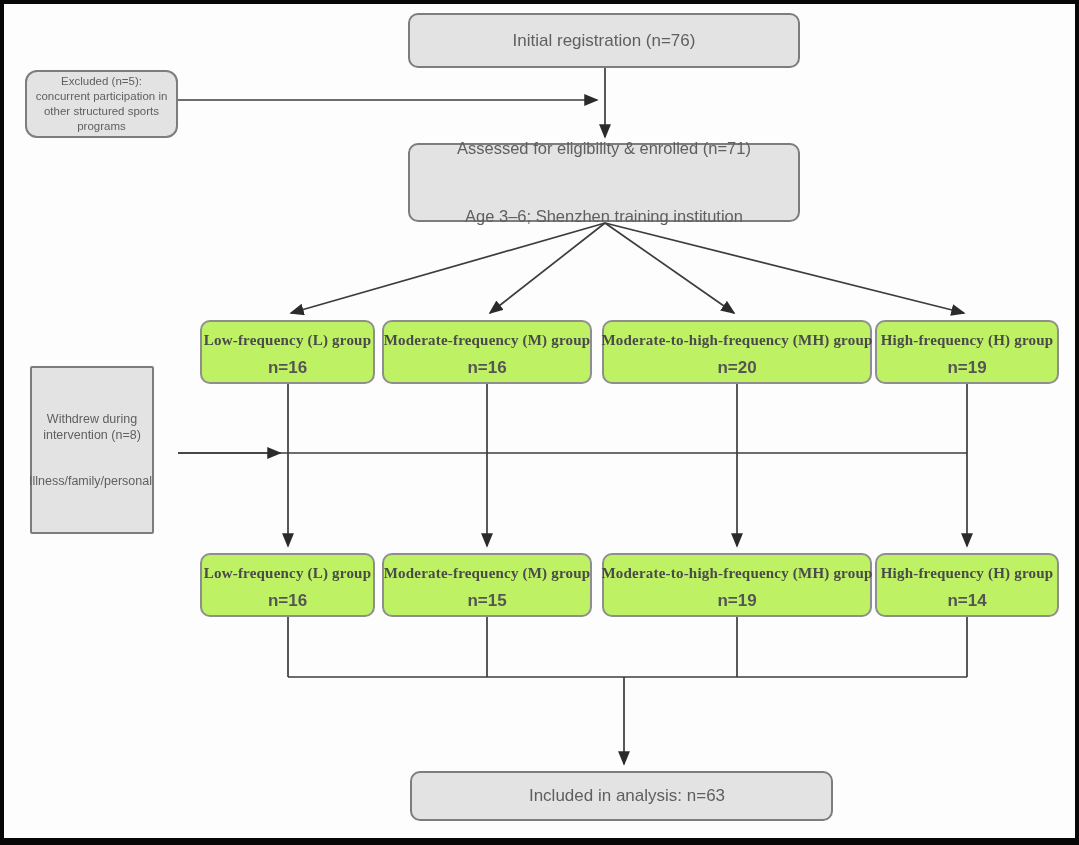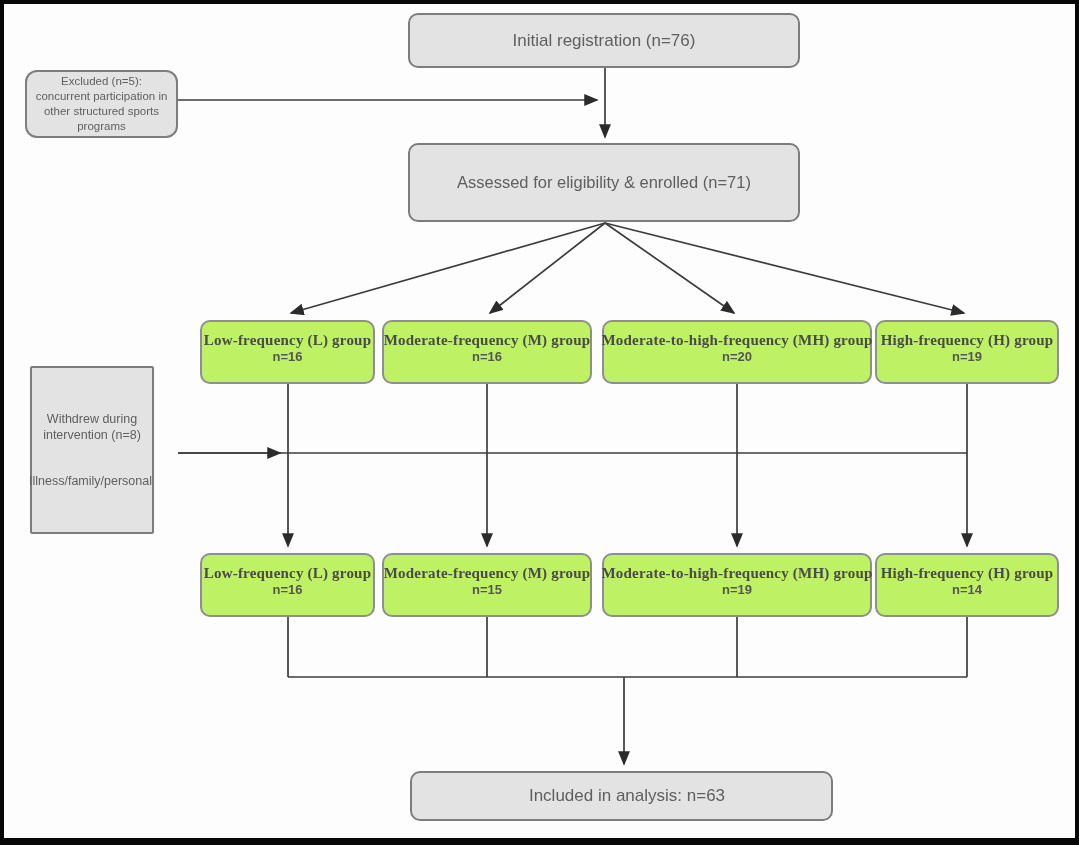--- a/index.html
+++ b/index.html
@@ -54,23 +54,23 @@
   }
   .group-box .group-title {
     font-family: "Liberation Serif", serif;
     font-size: 15px;
     font-weight: bold;
     color: #4a4a4a;
     white-space: nowrap;
     letter-spacing: 0.2px;
   }
   .group-box .group-n {
-    font-size: 13px;
+    font-size: 17px;
     color: #555555;
-    margin-top: 0;
+    margin-top: 9px;
     font-weight: bold;
   }
   #initial-box    { left: 408px; top: 13px;  width: 392px; height: 55px; font-size: 17px; }
   #excluded-box   { left: 25px;  top: 70px;  width: 153px; height: 68px; font-size: 11.5px; line-height: 1.3; border-radius: 12px; }
   #assessed-box   { left: 408px; top: 143px; width: 392px; height: 79px; font-size: 16.5px; line-height: 1.45; gap: 44px; }
   #withdrew-box   { left: 30px;  top: 366px; width: 124px; height: 168px; font-size: 12.5px; line-height: 1.3; border-radius: 2px; align-items: flex-end; }
   #included-box   { left: 410px; top: 771px; width: 423px; height: 50px; font-size: 17px; padding-left: 11px; }
 
   #alloc-box-0 { left: 200px; top: 320px; width: 175px; height: 64px; }
   #alloc-box-1 { left: 382px; top: 320px; width: 210px; height: 64px; }
@@ -131,20 +131,21 @@
 
   <div class="node grey-box" id="excluded-box">
     <span class="excl-line">Excluded (n=5):</span>
     <span class="excl-line">concurrent participation in</span>
     <span class="excl-line">other structured sports</span>
     <span class="excl-line">programs</span>
   </div>
 
   <div class="node grey-box" id="assessed-box">
     <span>Assessed for eligibility &amp; enrolled (n=71)</span>
+    <span>Age 3–6; Shenzhen training institution</span>
   </div>
 
   <div class="node group-box" id="alloc-box-0">
     <span class="group-title">Low-frequency (L) group</span>
     <span class="group-n">n=16</span>
   </div>
   <div class="node group-box" id="alloc-box-1">
     <span class="group-title">Moderate-frequency (M) group</span>
     <span class="group-n">n=16</span>
   </div>

